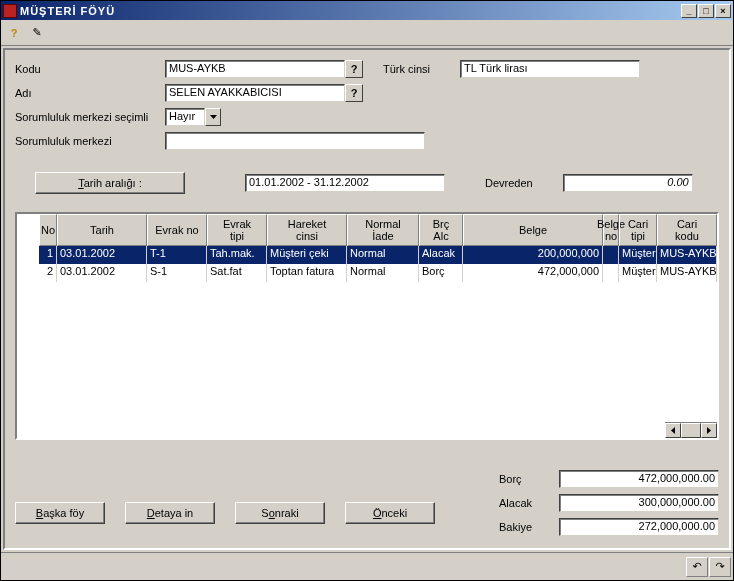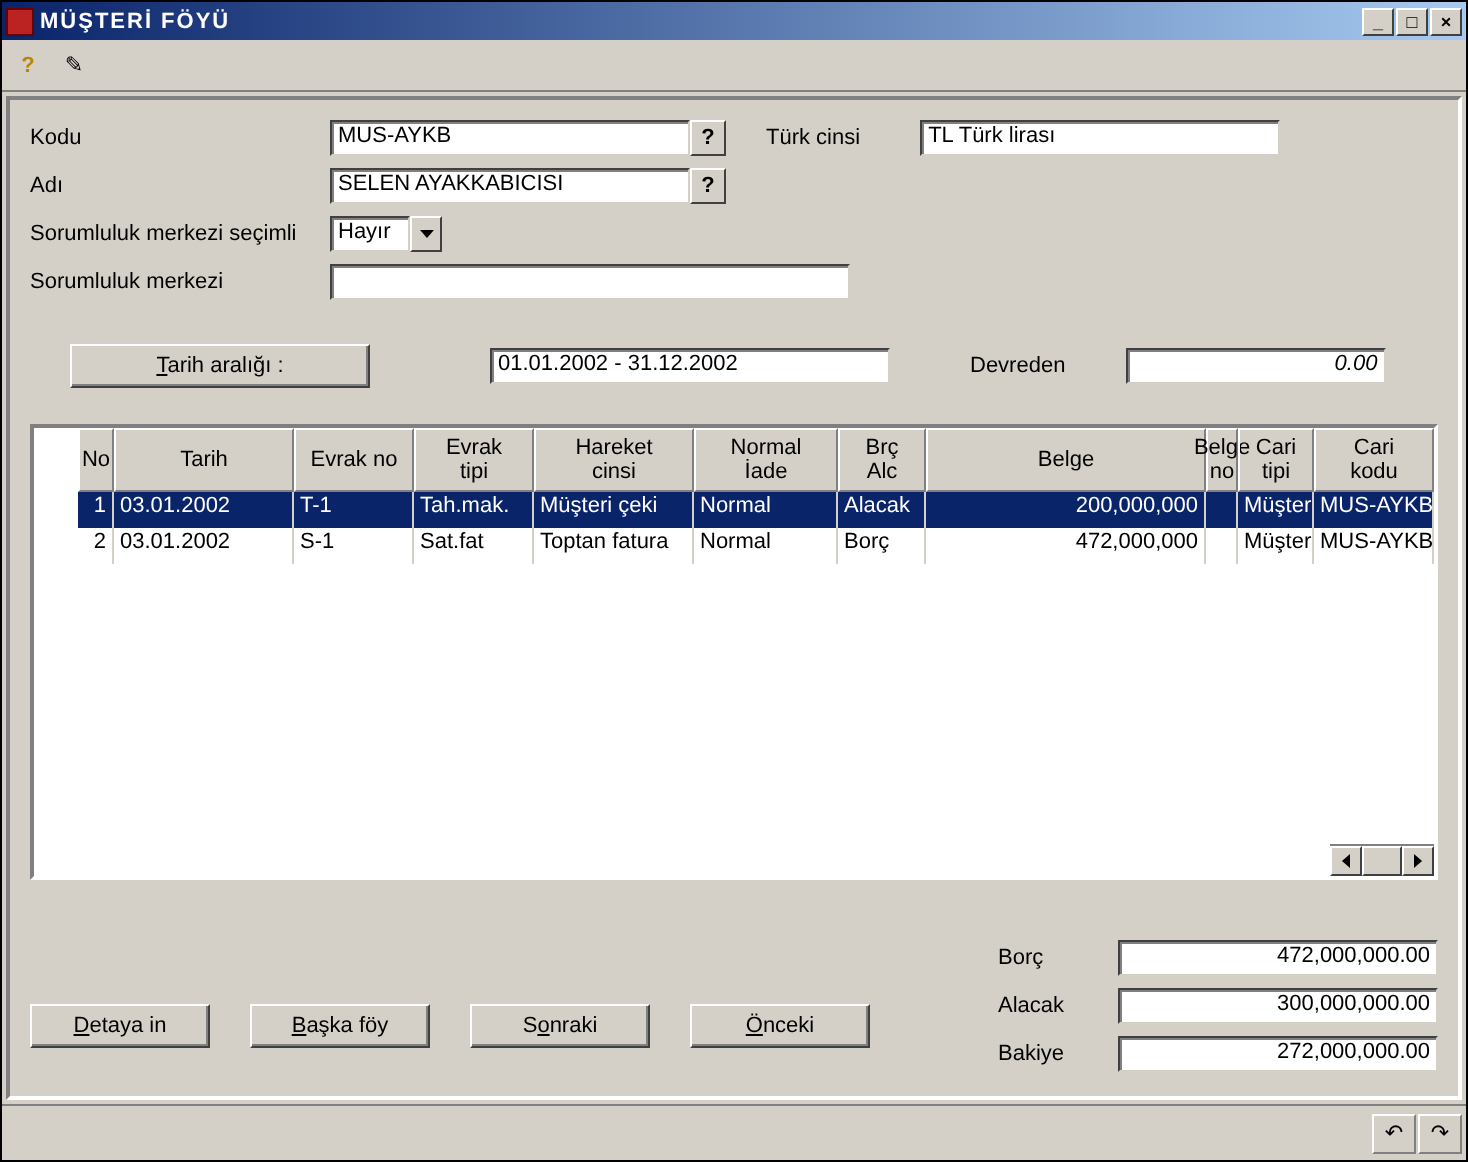--- a/index.html
+++ b/index.html
@@ -180,24 +180,24 @@
             <svg width="4" height="7" viewBox="0 0 4 7">
               <path d="M0 0v7l4-3.5z" fill="#000"></path>
             </svg>
           </div>
       </div>
     </div>
 
     <div class="bottom">
       <div class="btn-row">
         <div class="btn">
+            <span style="text-decoration:none"><span class="u">B</span>aşka föy</span>
+          </div>
+        <div class="btn">
             <span style="text-decoration:none"><span class="u">D</span>etaya in</span>
-          </div>
-        <div class="btn">
-            <span style="text-decoration:none"><span class="u">B</span>aşka föy</span>
           </div>
         <div class="btn">
             <span style="text-decoration:none">S<span class="u">o</span>nraki</span>
           </div>
         <div class="btn">
             <span style="text-decoration:none"><span class="u">Ö</span>nceki</span>
           </div>
       </div>
       <div class="totals">
         <div class="tot-row">

